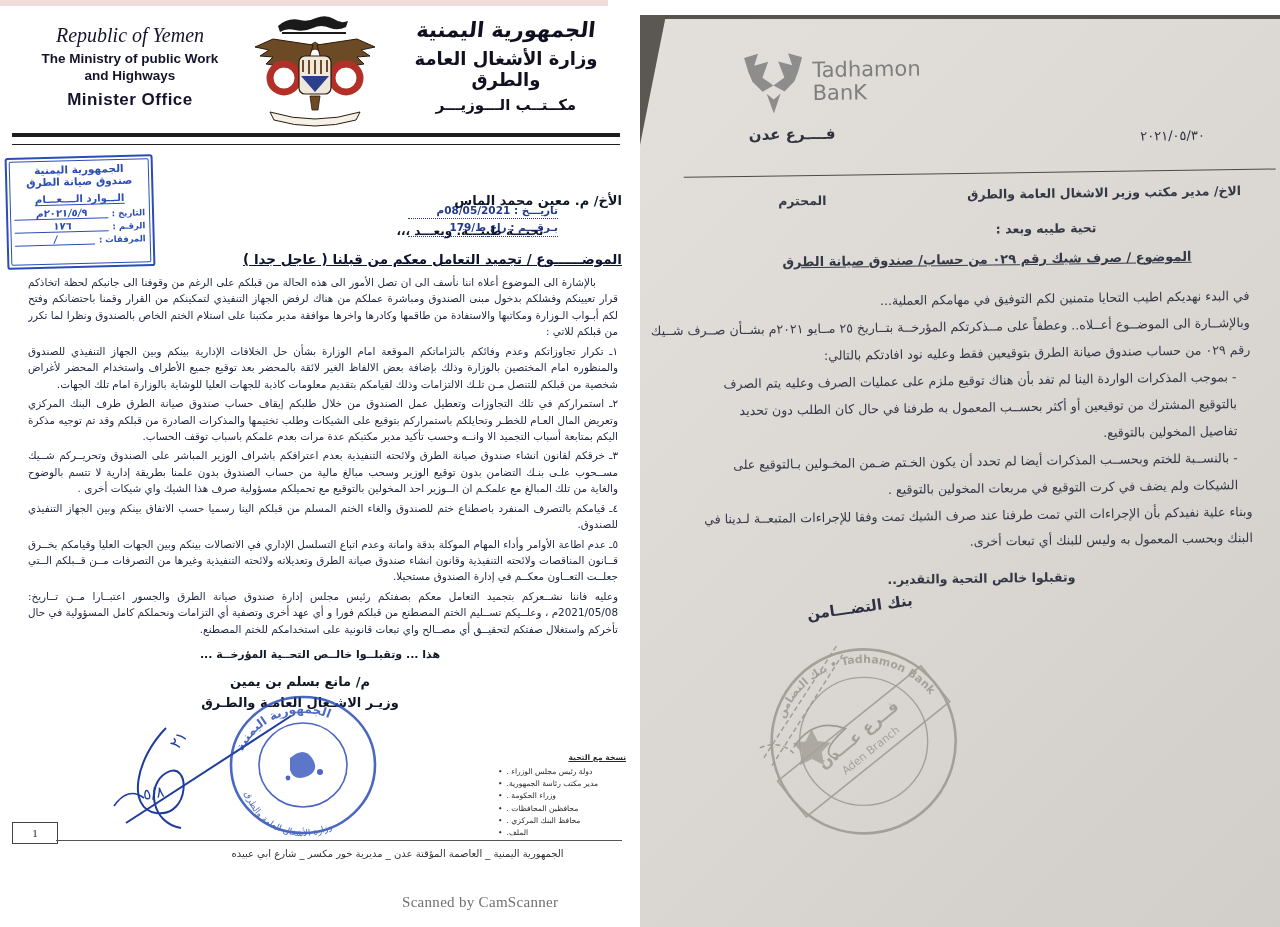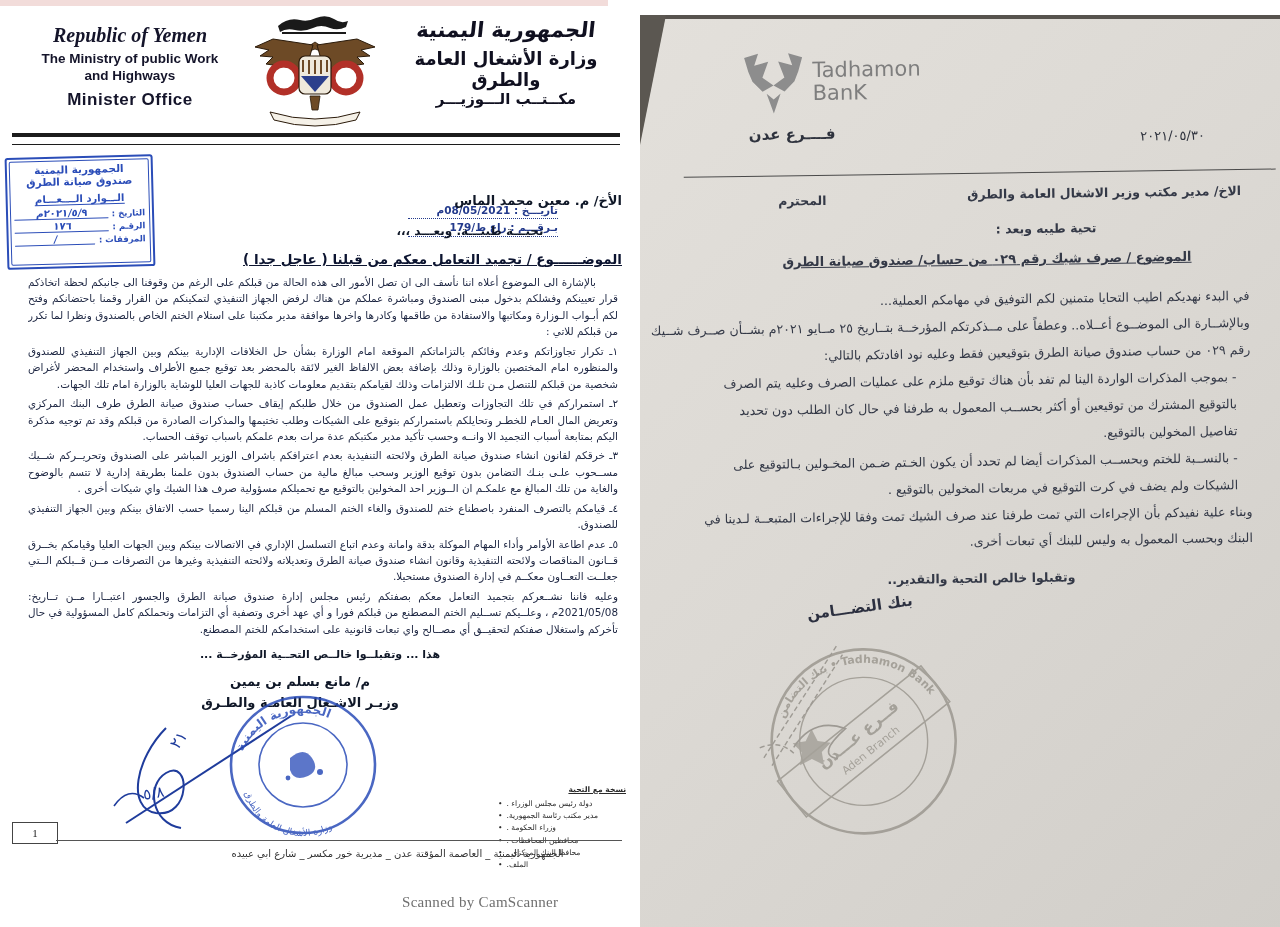--- a/index.html
+++ b/index.html
@@ -7,41 +7,41 @@
        font-family:"DejaVu Sans",sans-serif;}
   .abs{position:absolute;}
   .ar{direction:rtl;unicode-bidi:plaintext;font-family:"DejaVu Sans",sans-serif;}
   .en-serif{font-family:"Liberation Serif","DejaVu Serif",serif;}
   .en-sans{font-family:"Liberation Sans","DejaVu Sans",sans-serif;}
 
   
   #left-page{left:0;top:0;width:632px;height:927px;background:#ffffff;}
   #scan-edge-top{left:0;top:0;width:608px;height:6px;background:#f2dcda;}
   #lp-english{left:22px;top:24px;width:216px;text-align:center;color:#14142a;}
-  #lp-english .t1{font-size:20px;font-style:italic;font-weight:bold;}
+  #lp-english .t1{font-size:20px;font-style:italic;font-weight:normal;}
   #lp-english .t2{font-size:13.5px;font-weight:bold;line-height:1.25;margin-top:4px;}
   #lp-english .t3{font-size:17px;font-weight:bold;margin-top:5px;letter-spacing:.5px;}
   #lp-arabic{left:388px;top:18px;width:236px;text-align:center;color:#101020;}
   #lp-arabic .a1{font-size:21px;font-weight:bold;transform:skewX(-6deg);}
   #lp-arabic .a2{font-size:18px;font-weight:bold;margin-top:6px;}
-  #lp-arabic .a3{font-size:15px;font-weight:bold;letter-spacing:1px;}
+  #lp-arabic .a3{font-size:15px;font-weight:bold;margin-top:6px;letter-spacing:1px;}
   #lp-rule{left:12px;top:133px;width:608px;height:7px;border-top:4px solid #1c1c1c;border-bottom:1.5px solid #1c1c1c;}
   #lp-ref{left:408px;top:158px;width:150px;color:#233a8c;font-size:10.5px;font-weight:bold;text-align:right;line-height:1.55;margin-top:44px;}
   #lp-ref .u{border-bottom:1px dotted #233a8c;}
   #lp-recipient{left:330px;top:193px;width:292px;font-size:13px;font-weight:bold;color:#101828;text-align:right;}
   #lp-greeting{left:330px;top:224px;width:280px;font-size:12px;font-weight:bold;color:#101828;text-align:center;letter-spacing:1px;}
   #lp-subject{left:140px;top:251px;width:482px;font-size:13.5px;font-weight:bold;color:#0c1430;
               text-align:right;text-decoration:underline;}
   #lp-body{left:28px;top:274px;width:590px;height:372px;color:#1b2440;font-size:10.4px;
            line-height:1.58;text-align:justify;overflow:hidden;}
   #lp-body p{margin:0 0 3px 0;}
   #lp-body p.ind{text-indent:22px;}
   #lp-salute{left:120px;top:648px;width:400px;text-align:center;font-size:11px;font-weight:bold;color:#101828;}
   #lp-signblock{left:170px;top:672px;width:260px;text-align:center;font-size:13px;font-weight:bold;color:#101828;line-height:1.6;}
-  #lp-cc{left:498px;top:752px;width:128px;font-size:7.6px;color:#2a2a2a;text-align:right;line-height:1.6;margin-top:32px;}
+  #lp-cc{left:498px;top:752px;width:128px;font-size:7.6px;color:#2a2a2a;text-align:right;line-height:1.6;}
   #lp-cc .cc-h{font-weight:bold;text-decoration:underline;margin-bottom:2px;}
   .cc-row{display:flex;flex-direction:row;justify-content:flex-end;gap:4px;}
   .cc-dot{color:#2a2a2a;}
   #lp-pagebox{left:12px;top:822px;width:44px;height:20px;border:1.2px solid #444;font-size:11px;
               display:flex;align-items:center;justify-content:center;color:#222;
               font-family:"Liberation Serif",serif;}
   #lp-footrule{left:56px;top:840px;width:566px;border-top:1.2px solid #555;}
   #lp-footer{left:170px;top:848px;width:455px;text-align:center;font-size:10px;color:#333;}
   #lp-camscanner{left:402px;top:894px;font-size:15px;color:#6f6f6f;letter-spacing:.3px;}
 

